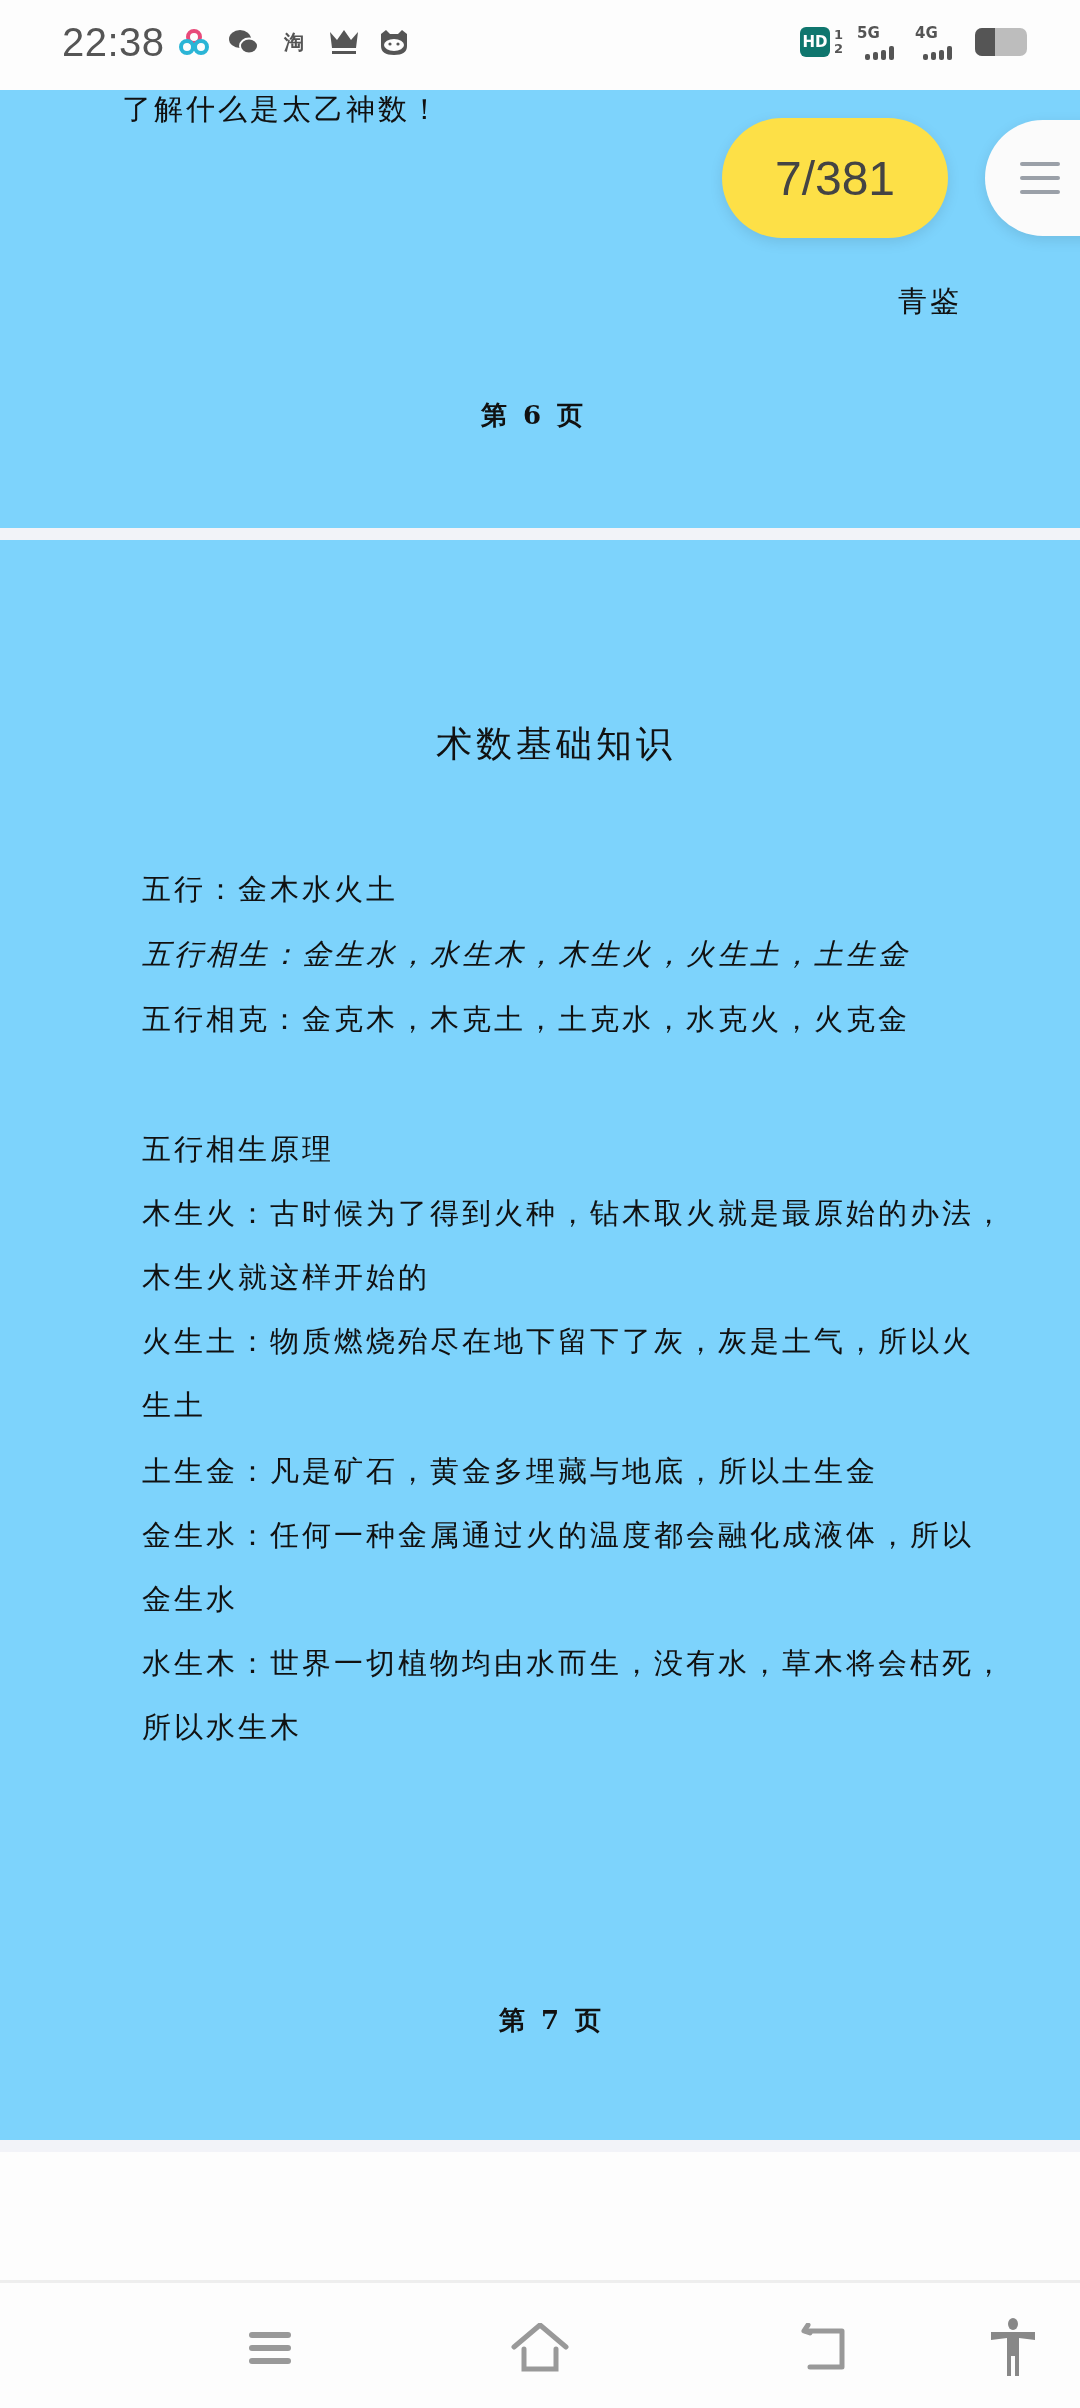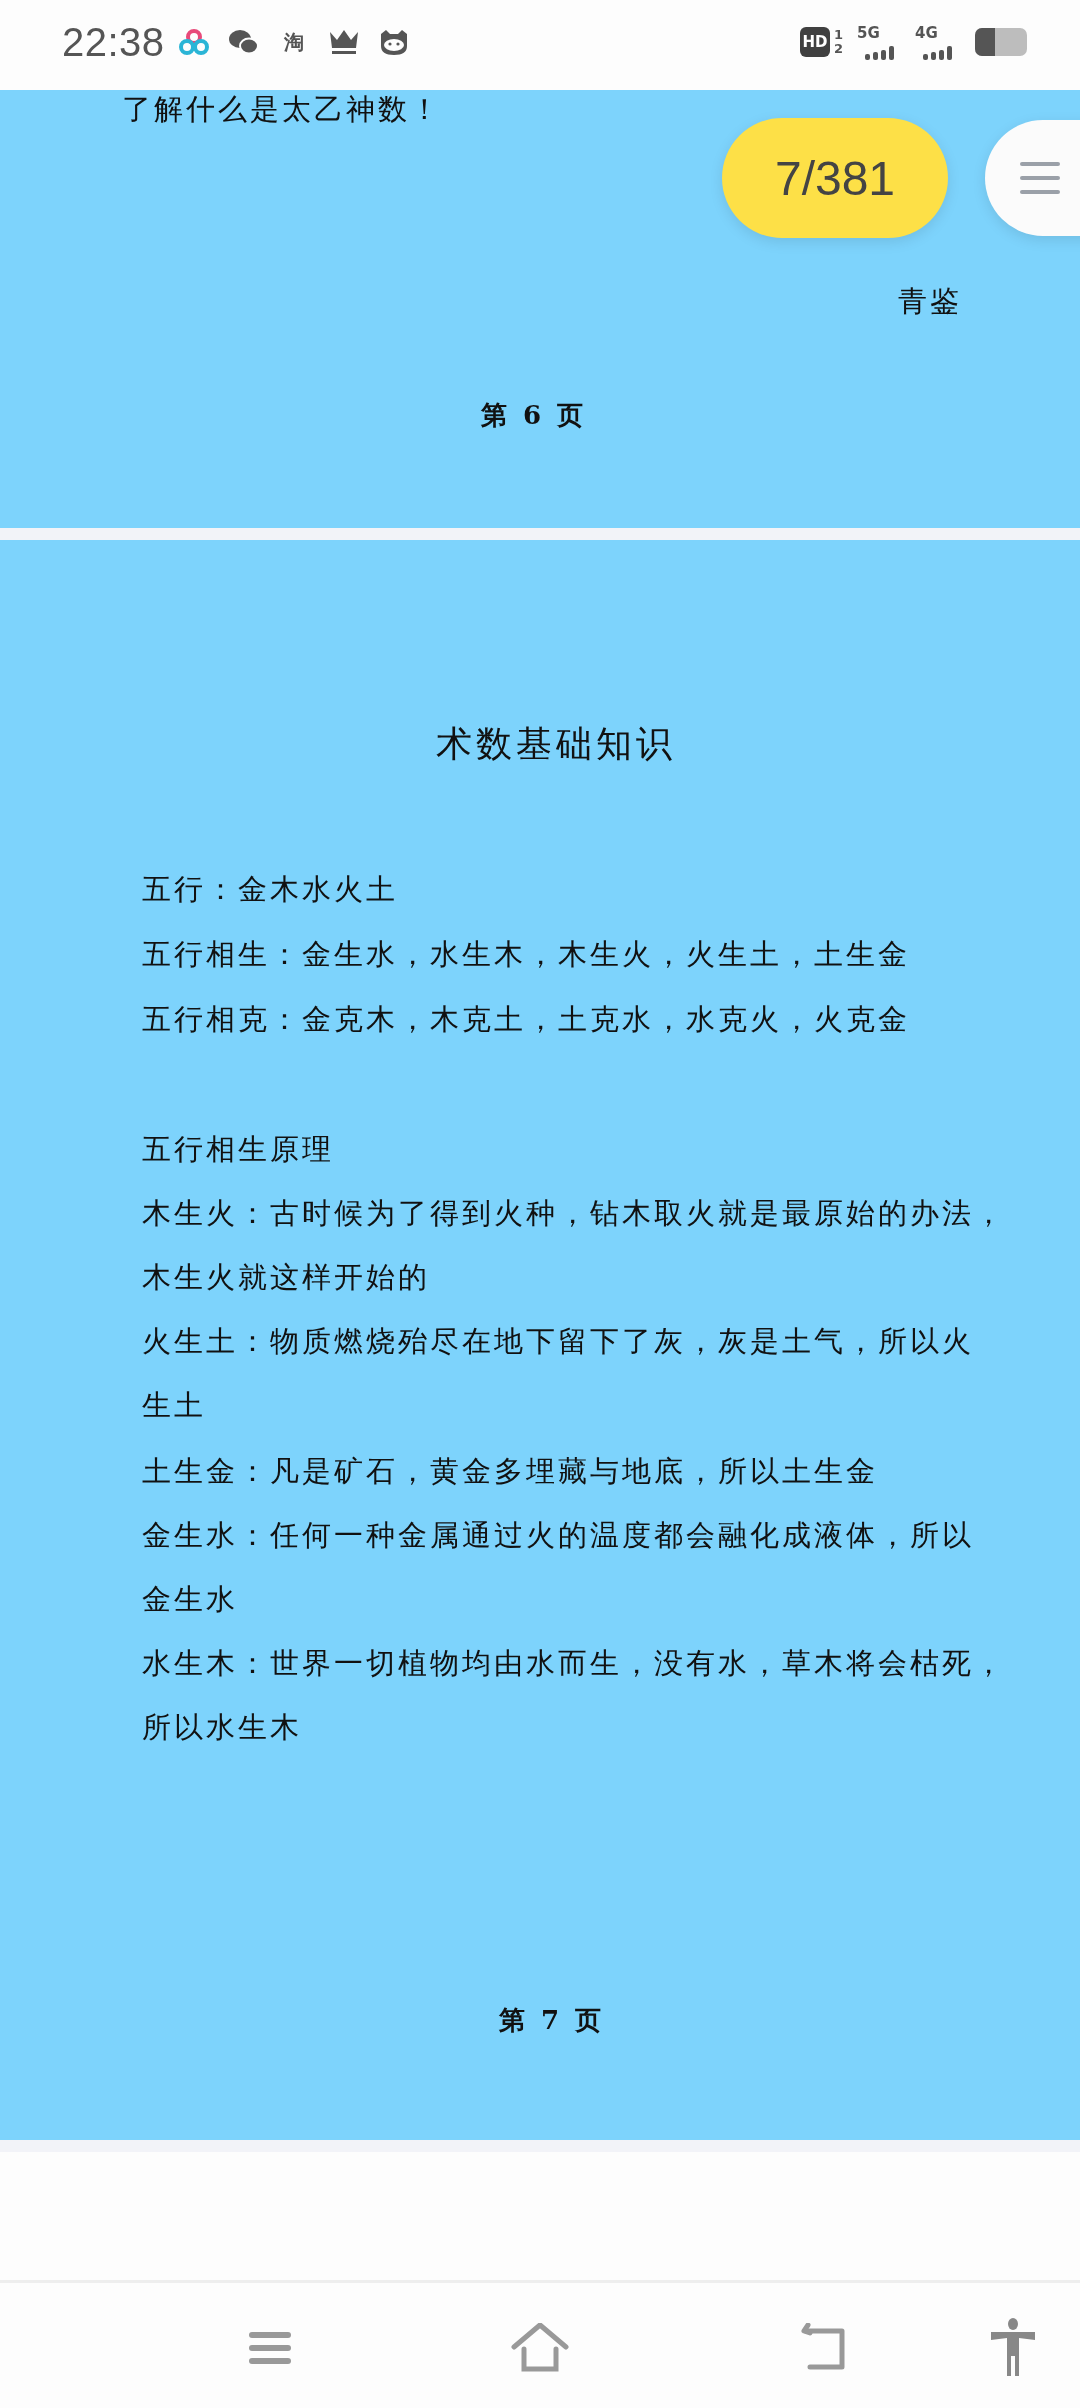--- a/index.html
+++ b/index.html
@@ -6,21 +6,21 @@
   html, body { width: 1080px; height: 2408px; overflow: hidden; background: #fdfdfd; }
   body { position: relative; font-family: "DejaVu Serif", "Liberation Serif", serif; color: #111; }
 
   
   .statusbar { position: absolute; top: 0; left: 0; width: 972px; height: 90px; }
   .sb-time { position: absolute; left: 62px; top: 20px; font-family: "Liberation Sans", sans-serif; font-size: 40px; color: #555; letter-spacing: 0.5px; }
   .sb-icons-left { position: absolute; left: 178px; top: 26px; display: flex; gap: 18px; align-items: center; }
   .sb-icon { width: 32px; height: 32px; display: flex; align-items: center; justify-content: center; }
   .sb-tao { font-family: "DejaVu Sans", sans-serif; font-size: 20px; color: #555; font-weight: bold; }
   .sb-right { position: absolute; left: 800px; top: 24px; display: flex; align-items: center; gap: 14px; }
-  .hd-badge { width: 30px; height: 30px; background: #404040; border-radius: 6px; color: #fff; font-family: "DejaVu Sans", sans-serif; font-size: 15px; font-weight: bold; display: flex; align-items: center; justify-content: center; }
+  .hd-badge { width: 30px; height: 30px; background: #0f766e; border-radius: 6px; color: #fff; font-family: "DejaVu Sans", sans-serif; font-size: 15px; font-weight: bold; display: flex; align-items: center; justify-content: center; }
   .sim-nums { font-family: "DejaVu Sans", sans-serif; font-size: 13px; font-weight: bold; color: #555; line-height: 14px; margin-left: -10px; }
   .net { position: relative; width: 44px; height: 36px; }
   .net-label { position: absolute; top: 0; left: 0; font-family: "DejaVu Sans", sans-serif; font-weight: bold; font-size: 15px; color: #555; }
   .bars { position: absolute; bottom: 0; left: 8px; display: flex; gap: 3px; align-items: flex-end; }
   .bars span { width: 5px; background: #555; border-radius: 2px; }
   .battery { width: 52px; height: 28px; border-radius: 7px; background: #bdbdbd; position: relative; overflow: hidden; margin-left: 2px; }
   .battery-fill { position: absolute; left: 0; top: 0; bottom: 0; background: #555; }
 
   
   .page { position: absolute; left: 0; width: 1080px; background: #7dd3fc; }
@@ -106,21 +106,21 @@
 <div class="page" style="top:90px;height:438px;">
   <div class="doc-text" style="left:122px;top:0px;">了解什么是太乙神数！</div>
   <div class="doc-text" style="left:898px;top:192px;">青鉴</div>
   <div class="page-num" style="top:308px;">第6页</div>
 </div>
 <div class="page-gap" style="top:528px;"></div>
 
 <div class="page" style="top:540px;height:1600px;">
   <div class="doc-title" style="top:180px;margin-left:16px;">术数基础知识</div>
   <div class="doc-text" style="left:142px;top:330px;">五行：金木水火土</div>
-  <div class="doc-text" style="left:142px;top:395px;">五行相生：金生水，水生木，木生火，火生土，土生金</div>
+  <div class="doc-text" style="left:142px;top:395px;font-style:italic;">五行相生：金生水，水生木，木生火，火生土，土生金</div>
   <div class="doc-text" style="left:142px;top:460px;">五行相克：金克木，木克土，土克水，水克火，火克金</div>
   <div class="doc-text" style="left:142px;top:590px;">五行相生原理</div>
   <div class="doc-text" style="left:142px;top:654px;">木生火：古时候为了得到火种，钻木取火就是最原始的办法，</div>
   <div class="doc-text" style="left:142px;top:718px;">木生火就这样开始的</div>
   <div class="doc-text" style="left:142px;top:782px;">火生土：物质燃烧殆尽在地下留下了灰，灰是土气，所以火</div>
   <div class="doc-text" style="left:142px;top:846px;">生土</div>
   <div class="doc-text" style="left:142px;top:912px;">土生金：凡是矿石，黄金多埋藏与地底，所以土生金</div>
   <div class="doc-text" style="left:142px;top:976px;">金生水：任何一种金属通过火的温度都会融化成液体，所以</div>
   <div class="doc-text" style="left:142px;top:1040px;">金生水</div>
   <div class="doc-text" style="left:142px;top:1104px;text-align:center;">水生木：世界一切植物均由水而生，没有水，草木将会枯死，</div>

